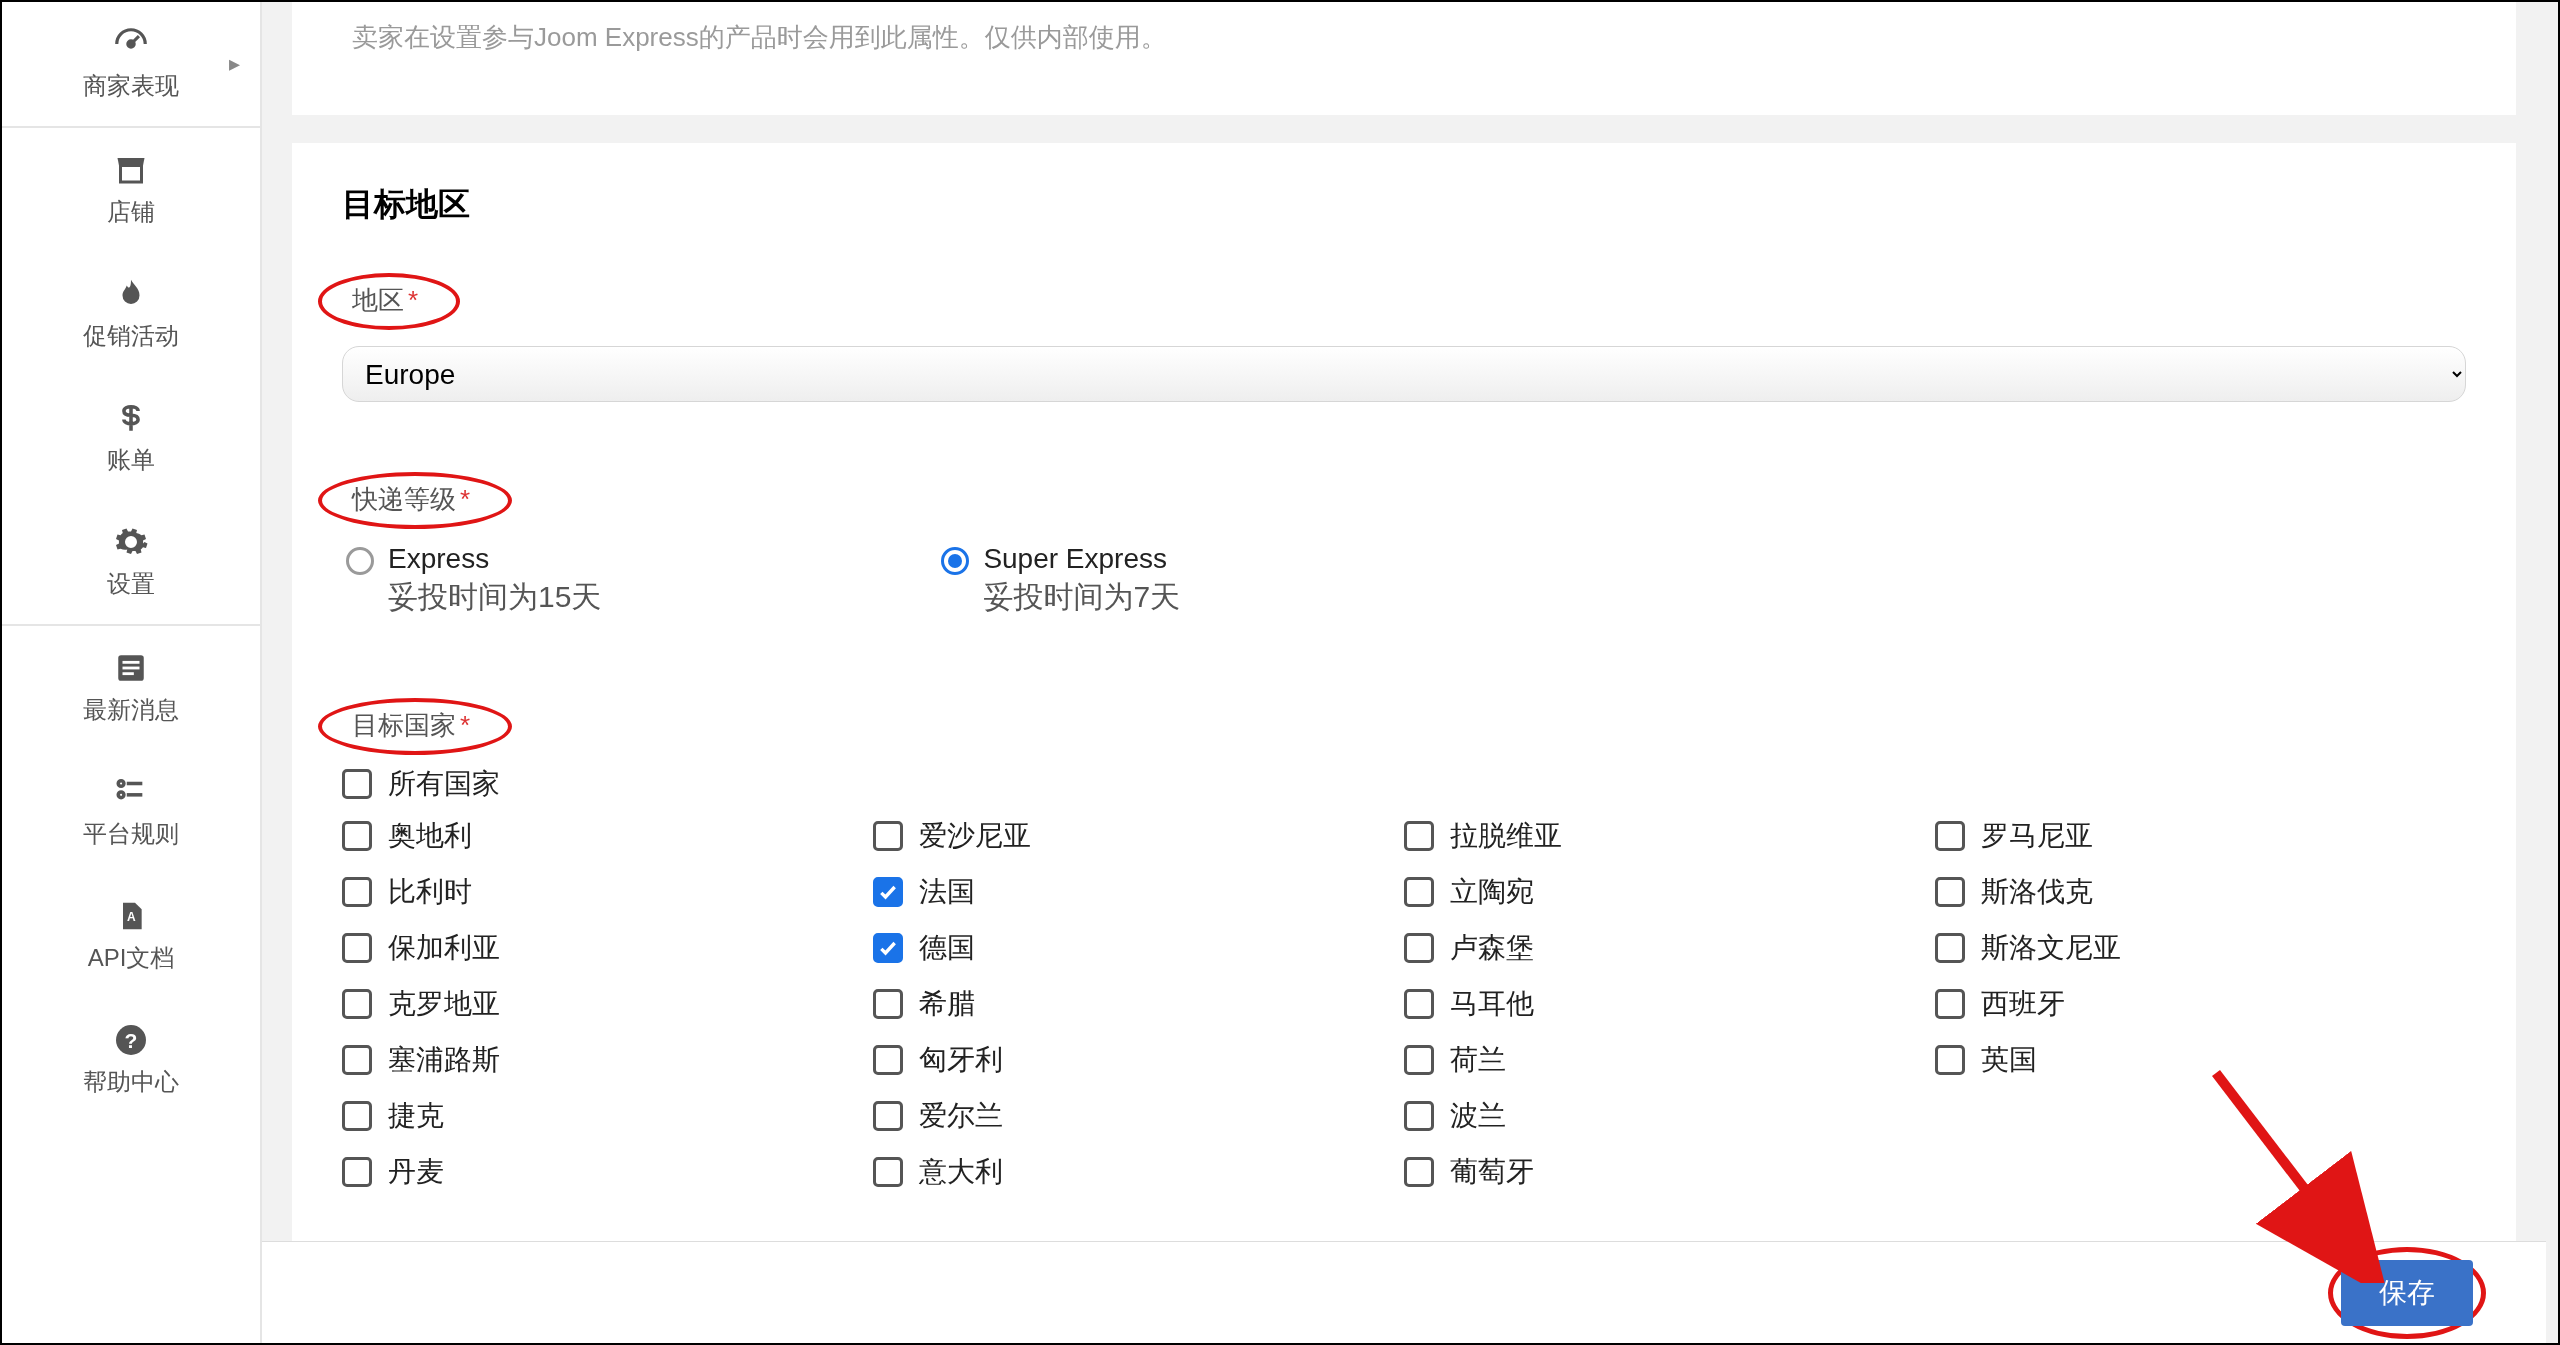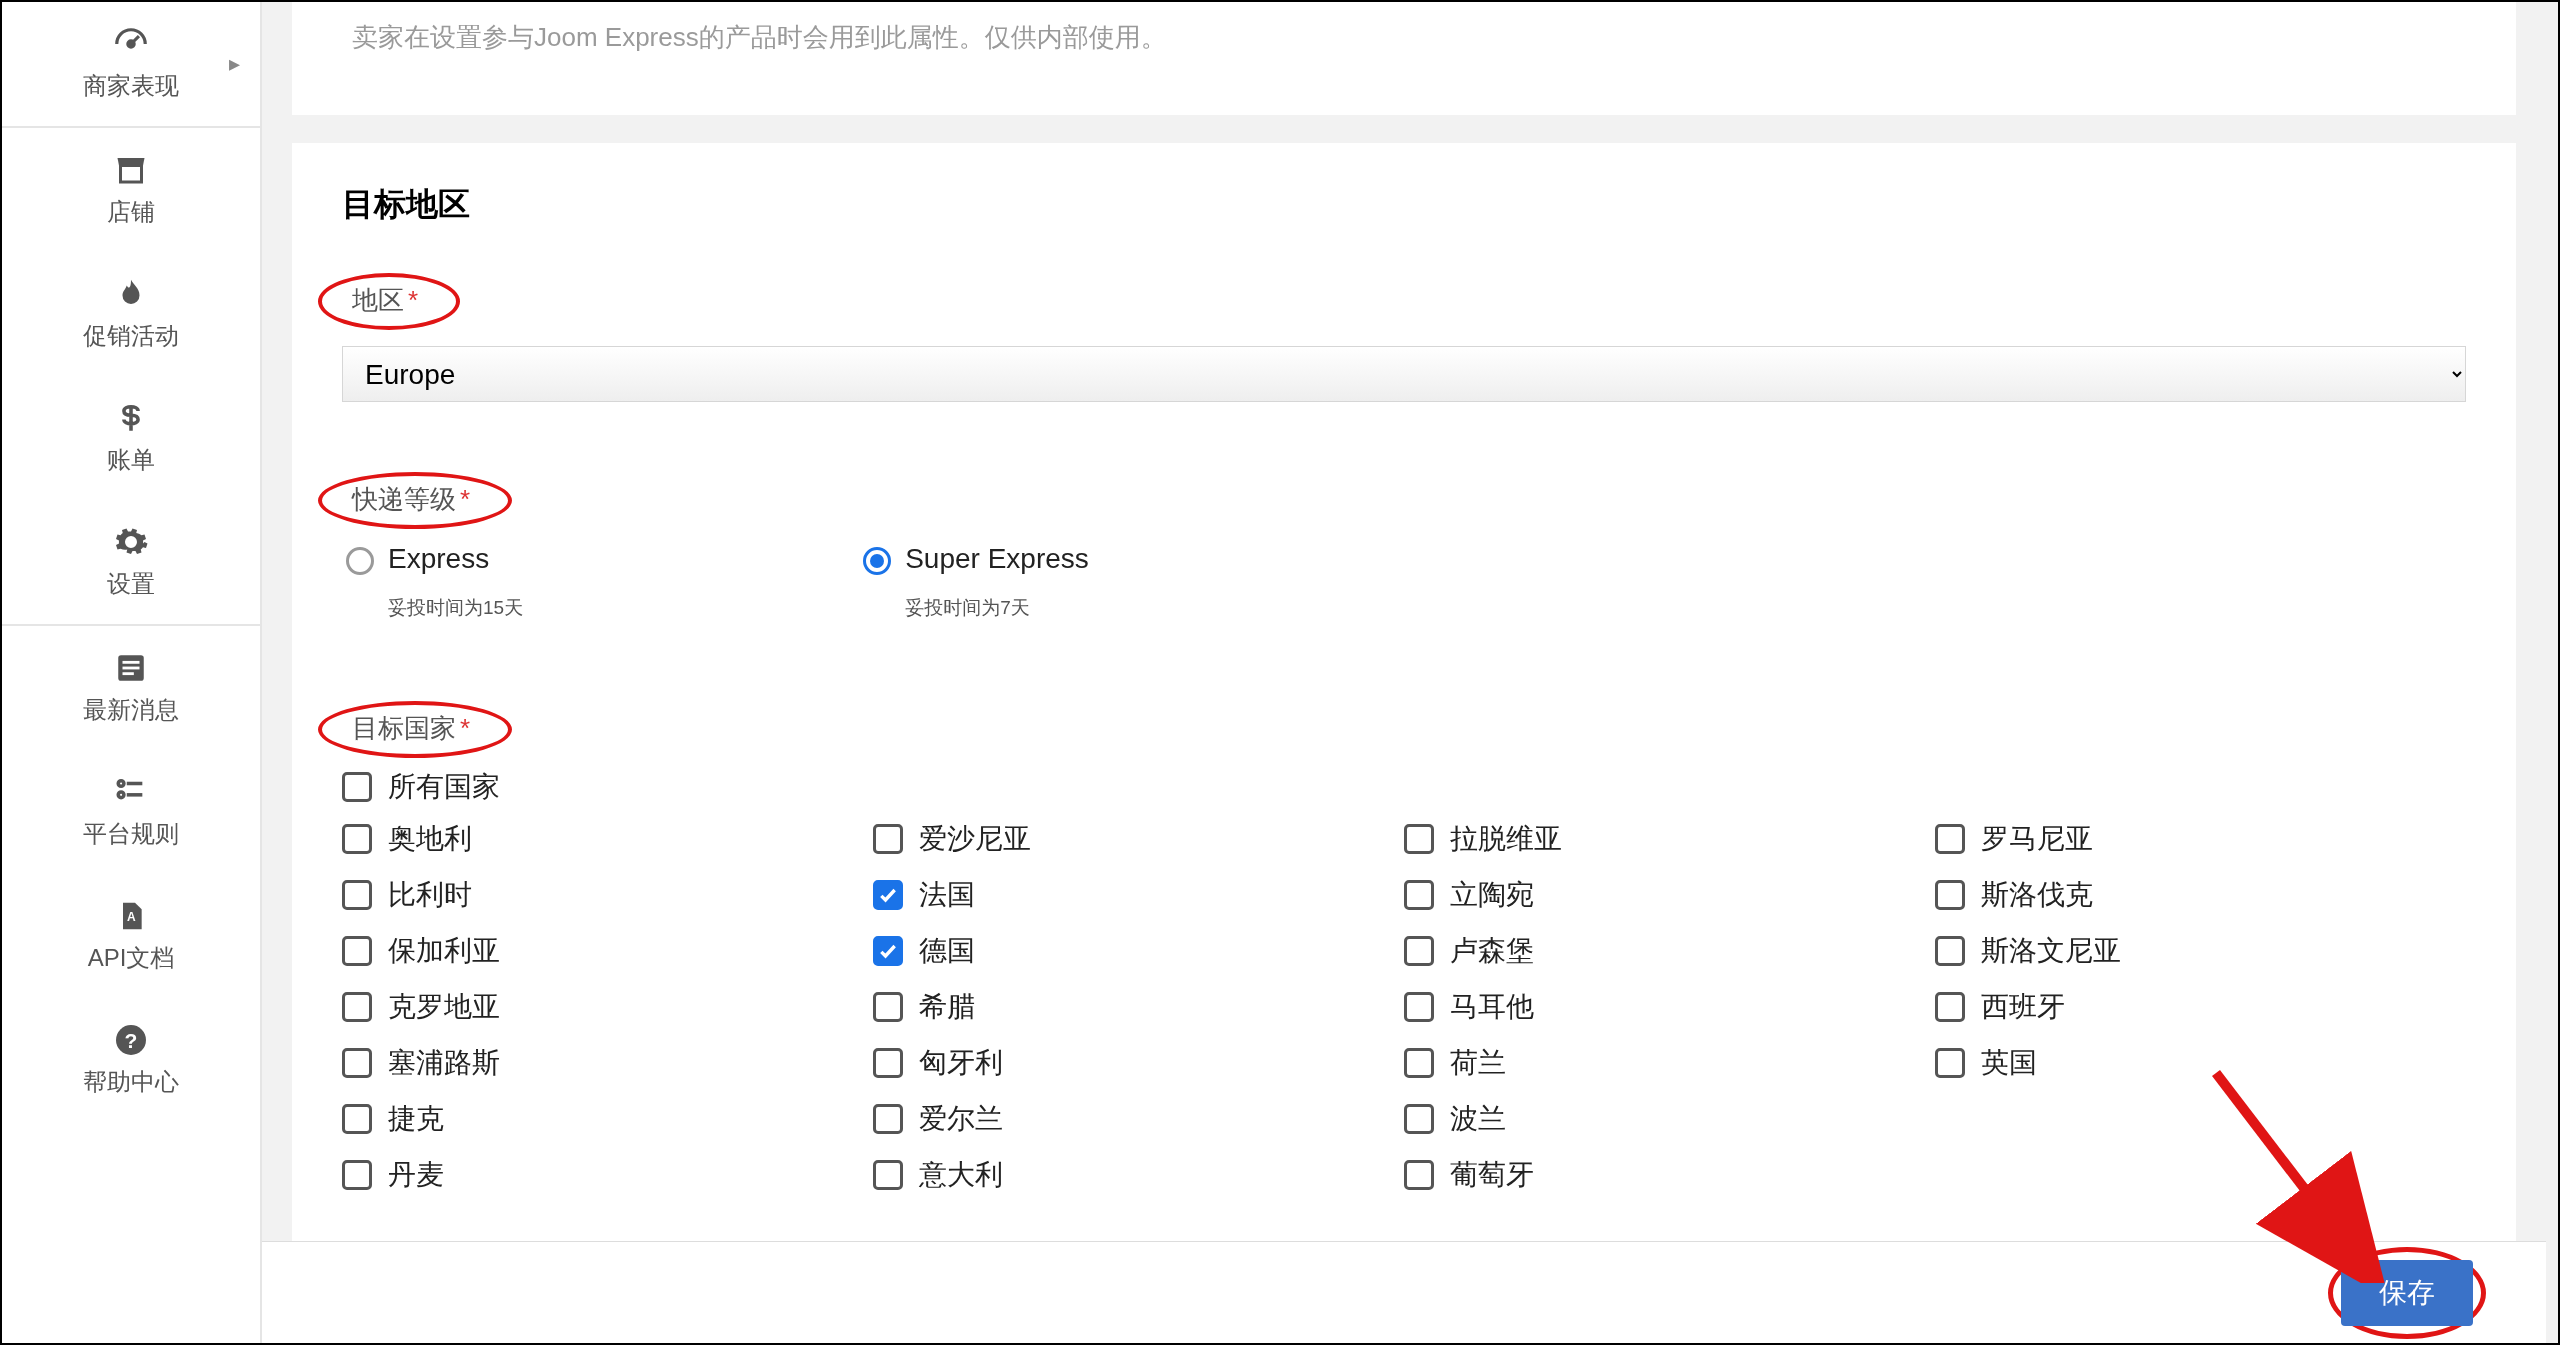--- a/index.html
+++ b/index.html
@@ -14,29 +14,29 @@
   .divider { height: 2px; background: #e5e5e5; width: 100%; }
   
   .main { flex: 1; background: #f2f2f2; display: flex; flex-direction: column; overflow: hidden; padding-right: 12px; }
   .note-card { background: #fff; padding: 18px 60px 60px; margin: 0 30px 28px 30px; }
   .note-text { color: #9a9a9a; font-size: 26px; }
   .panel { background: #fff; margin: 0 30px 0 30px; padding: 40px 50px 50px 50px; flex: 1; overflow: hidden; }
   .panel-title { font-size: 32px; font-weight: 700; margin-bottom: 46px; }
   .field-label { font-size: 26px; color: #555; }
   .field-label .req { color: #d33; margin-left: 4px; }
   .circle-annot { display: inline-block; border: 4px solid #e01515; border-radius: 50%/50%; padding: 6px 38px 8px 30px; margin-left: -24px; }
-  .region-select { margin-top: 16px; width: 100%; height: 56px; font-size: 28px; padding: 0 18px; border: 1px solid #d6d6d6; border-radius: 0;
+  .region-select { margin-top: 16px; width: 100%; height: 56px; font-size: 28px; padding: 0 18px; border: 1px solid #d6d6d6; border-radius: 17px;
     background: linear-gradient(#fff,#eeeeee); appearance: auto; }
   .radio-row { display: flex; gap: 340px; margin-top: 14px; padding-left: 4px; margin-bottom: 80px; }
   .radio-opt { display: flex; align-items: flex-start; gap: 14px; }
   .radio-circle { width: 28px; height: 28px; border: 3px solid #9a9a9a; border-radius: 50%; margin-top: 4px; flex-shrink:0; display:flex; align-items:center; justify-content:center; }
   .radio-circle.sel { border-color: #1a73e8; }
   .radio-circle.sel::after { content:""; width: 14px; height: 14px; background:#1a73e8; border-radius:50%; }
   .radio-texts .t1 { font-size: 28px; color:#222; }
-  .radio-texts .t2 { font-size: 19px; color:#555; margin-top: 20px; }
+  .radio-texts .t2 { font-size: 30px; color:#555; margin-top: 2px; }
   .country-grid { margin-top: 10px; text-align: right; }
   .all-row { margin-bottom: 14px; }
   .cols { display: flex; }
   .col { flex: 1; display: flex; flex-direction: column; gap: 18px; }
   .chk-row { display: flex; align-items: center; gap: 16px; }
   .chk { width: 30px; height: 30px; border: 3px solid #555; border-radius: 5px; flex-shrink: 0; display:flex; align-items:center; justify-content:center; }
   .chk.checked { background:#1a73e8; border-color:#1a73e8; }
   .chk.checked svg { stroke:#fff; }
   .chk-label { font-size: 28px; color:#222; }
   .footer { height: 102px; background:#fff; border-top:1px solid #ddd; display:flex; align-items:center; justify-content:flex-end; padding-right: 60px; }

